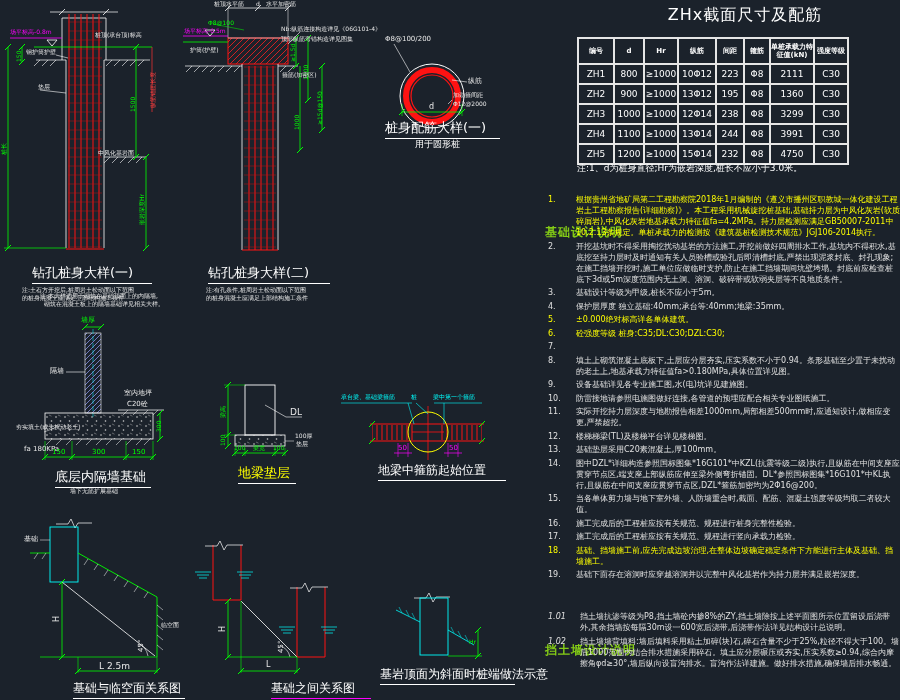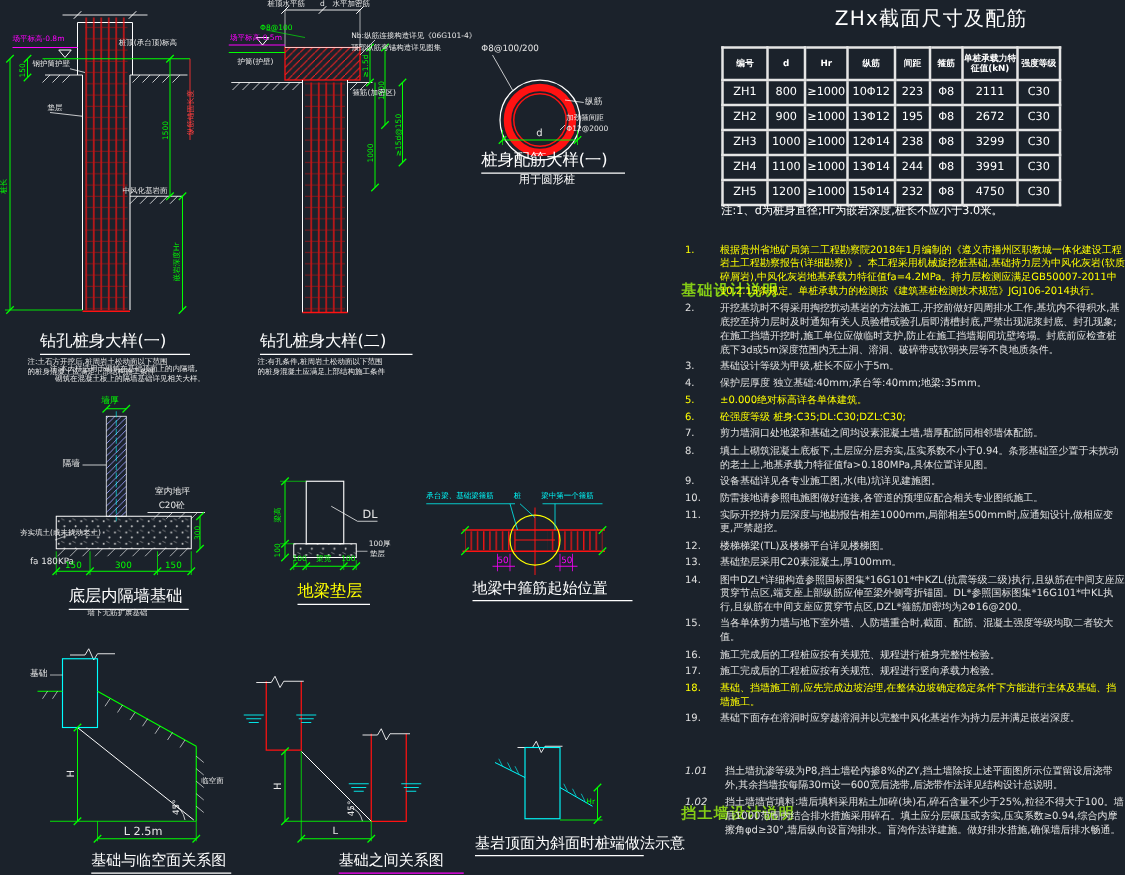--- a/index.html
+++ b/index.html
@@ -406,21 +406,21 @@
         <td>2111</td>
         <td>C30</td>
       </tr>
       <tr>
         <td>ZH2</td>
         <td>900</td>
         <td>≥1000</td>
         <td>13Φ12</td>
         <td>195</td>
         <td>Φ8</td>
-        <td>2672</td>
+        <td>1360</td>
         <td>C30</td>
       </tr>
       <tr>
         <td>ZH3</td>
         <td>1000</td>
         <td>≥1000</td>
         <td>12Φ14</td>
         <td>238</td>
         <td>Φ8</td>
         <td>3299</td>
@@ -471,21 +471,20 @@
     <div class="note-item hl">
       <span class="num">5.</span>
       <span class="txt">±0.000绝对标高详各单体建筑。</span>
     </div>
     <div class="note-item hl">
       <span class="num">6.</span>
       <span class="txt">砼强度等级 桩身:C35;DL:C30;DZL:C30;</span>
     </div>
     <div class="note-item">
       <span class="num">7.</span>
-      <span class="txt">剪力墙洞口处地梁和基础之间均设素混凝土墙,墙厚配筋同相邻墙体配筋。</span>
     </div>
     <div class="note-item">
       <span class="num">8.</span>
       <span class="txt">填土上砌筑混凝土底板下,土层应分层夯实,压实系数不小于0.94。条形基础至少置于未扰动的老土上,地基承载力特征值fa&gt;0.180MPa,具体位置详见图。</span>
     </div>
     <div class="note-item">
       <span class="num">9.</span>
       <span class="txt">设备基础详见各专业施工图,水(电)坑详见建施图。</span>
     </div>
     <div class="note-item">

